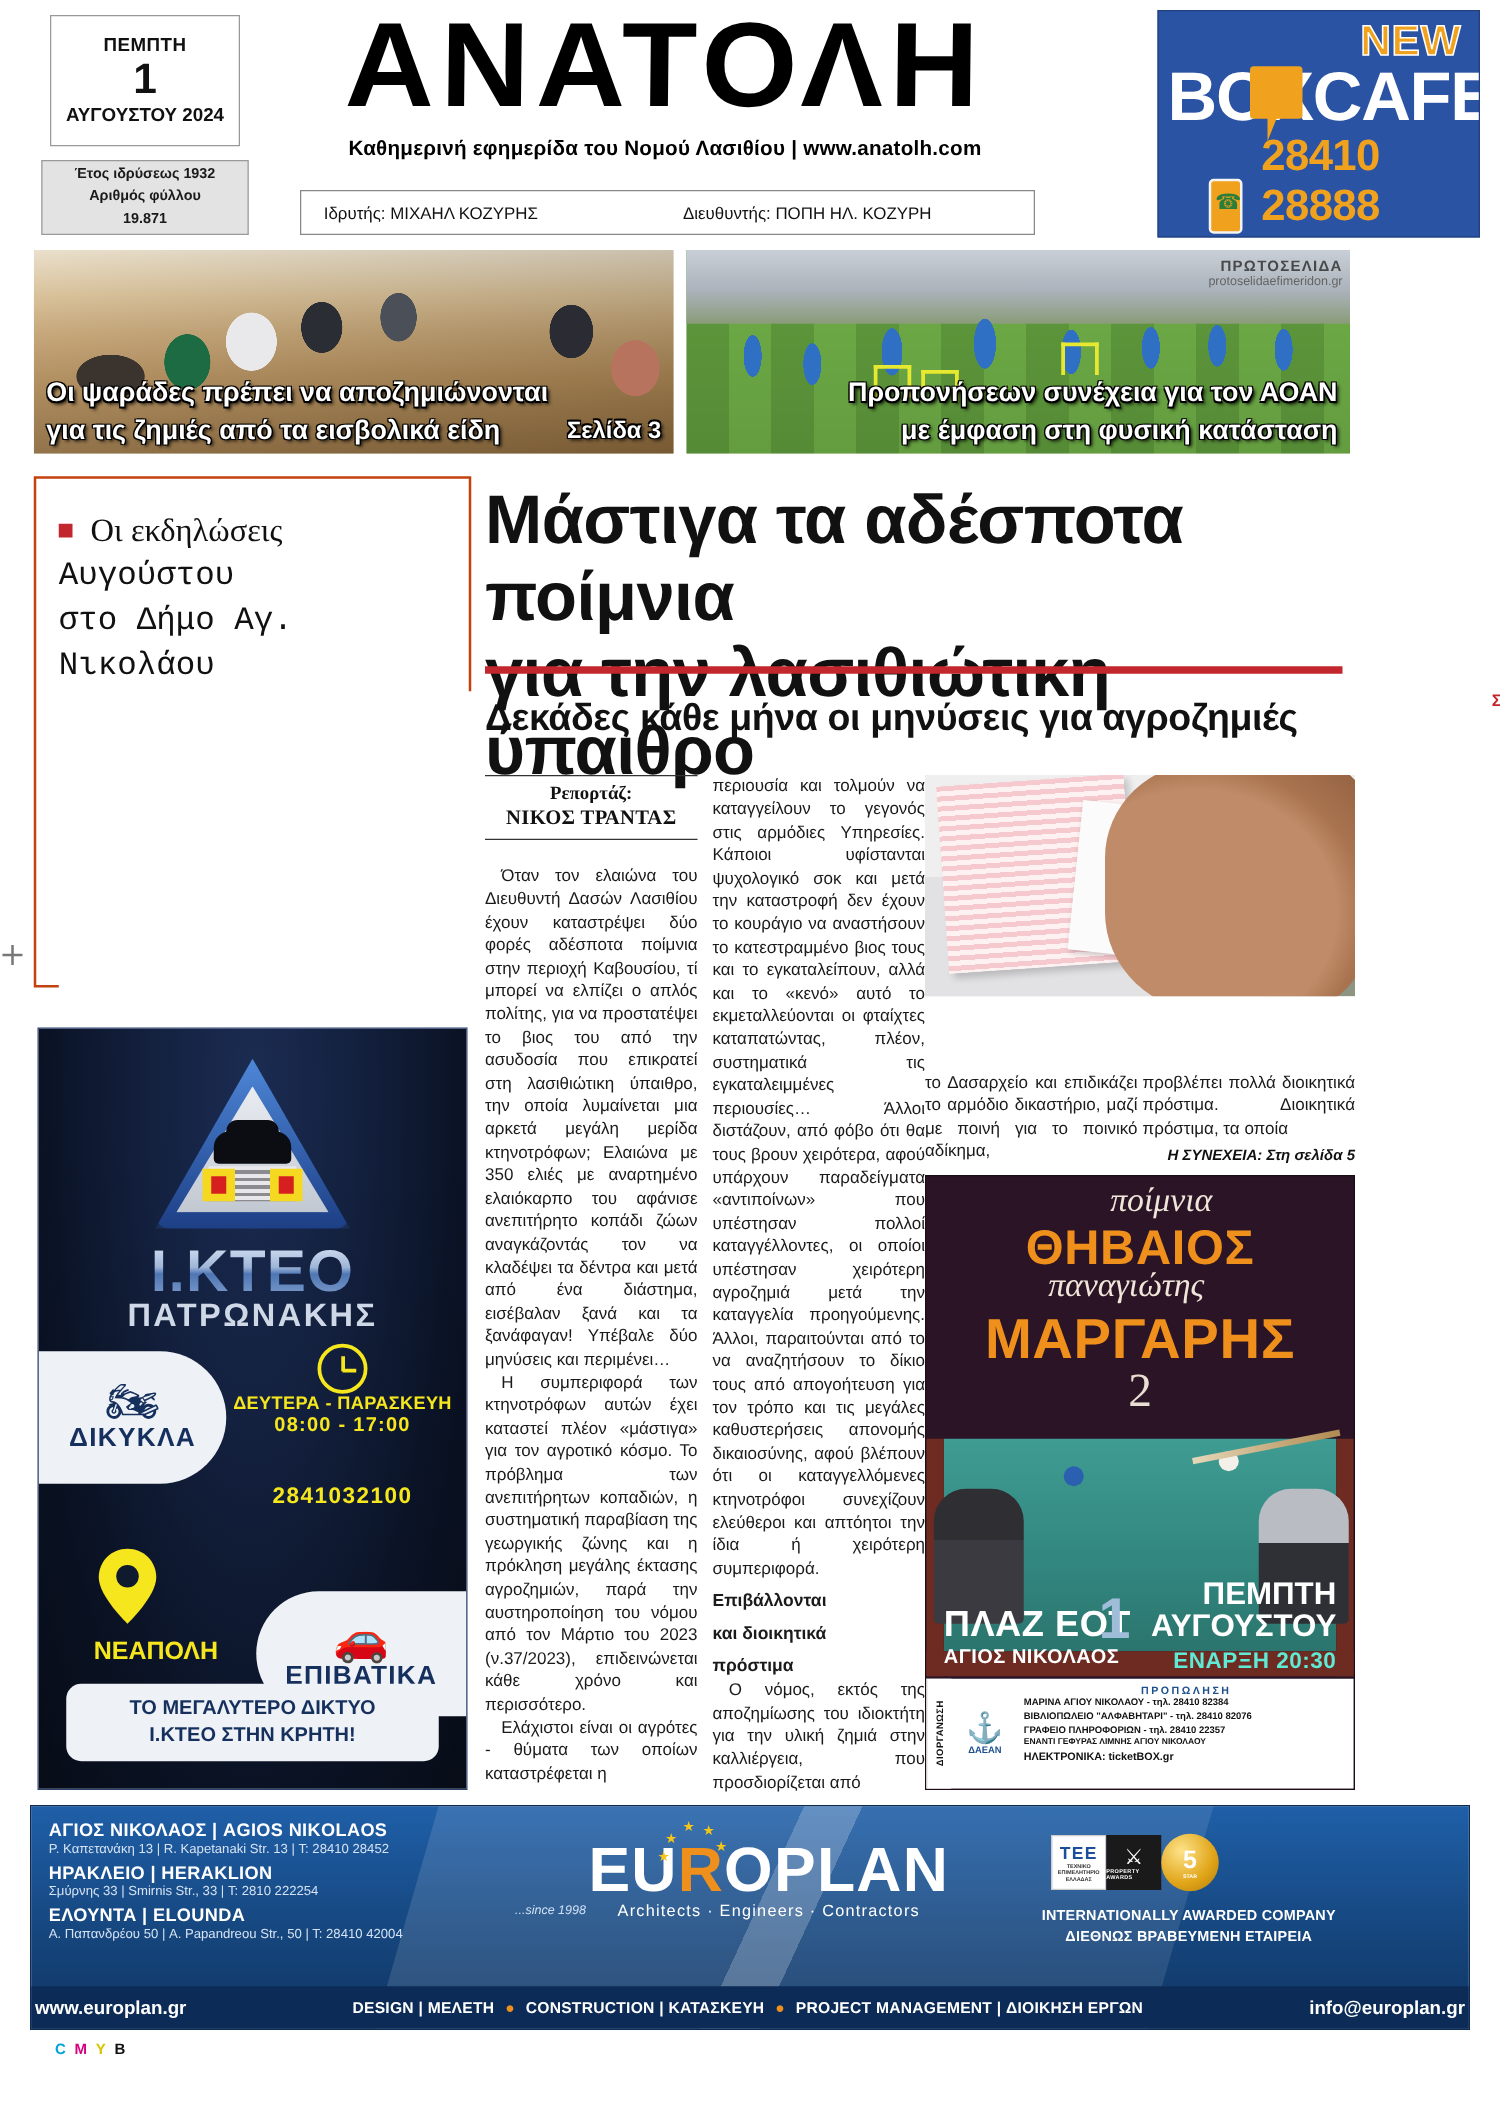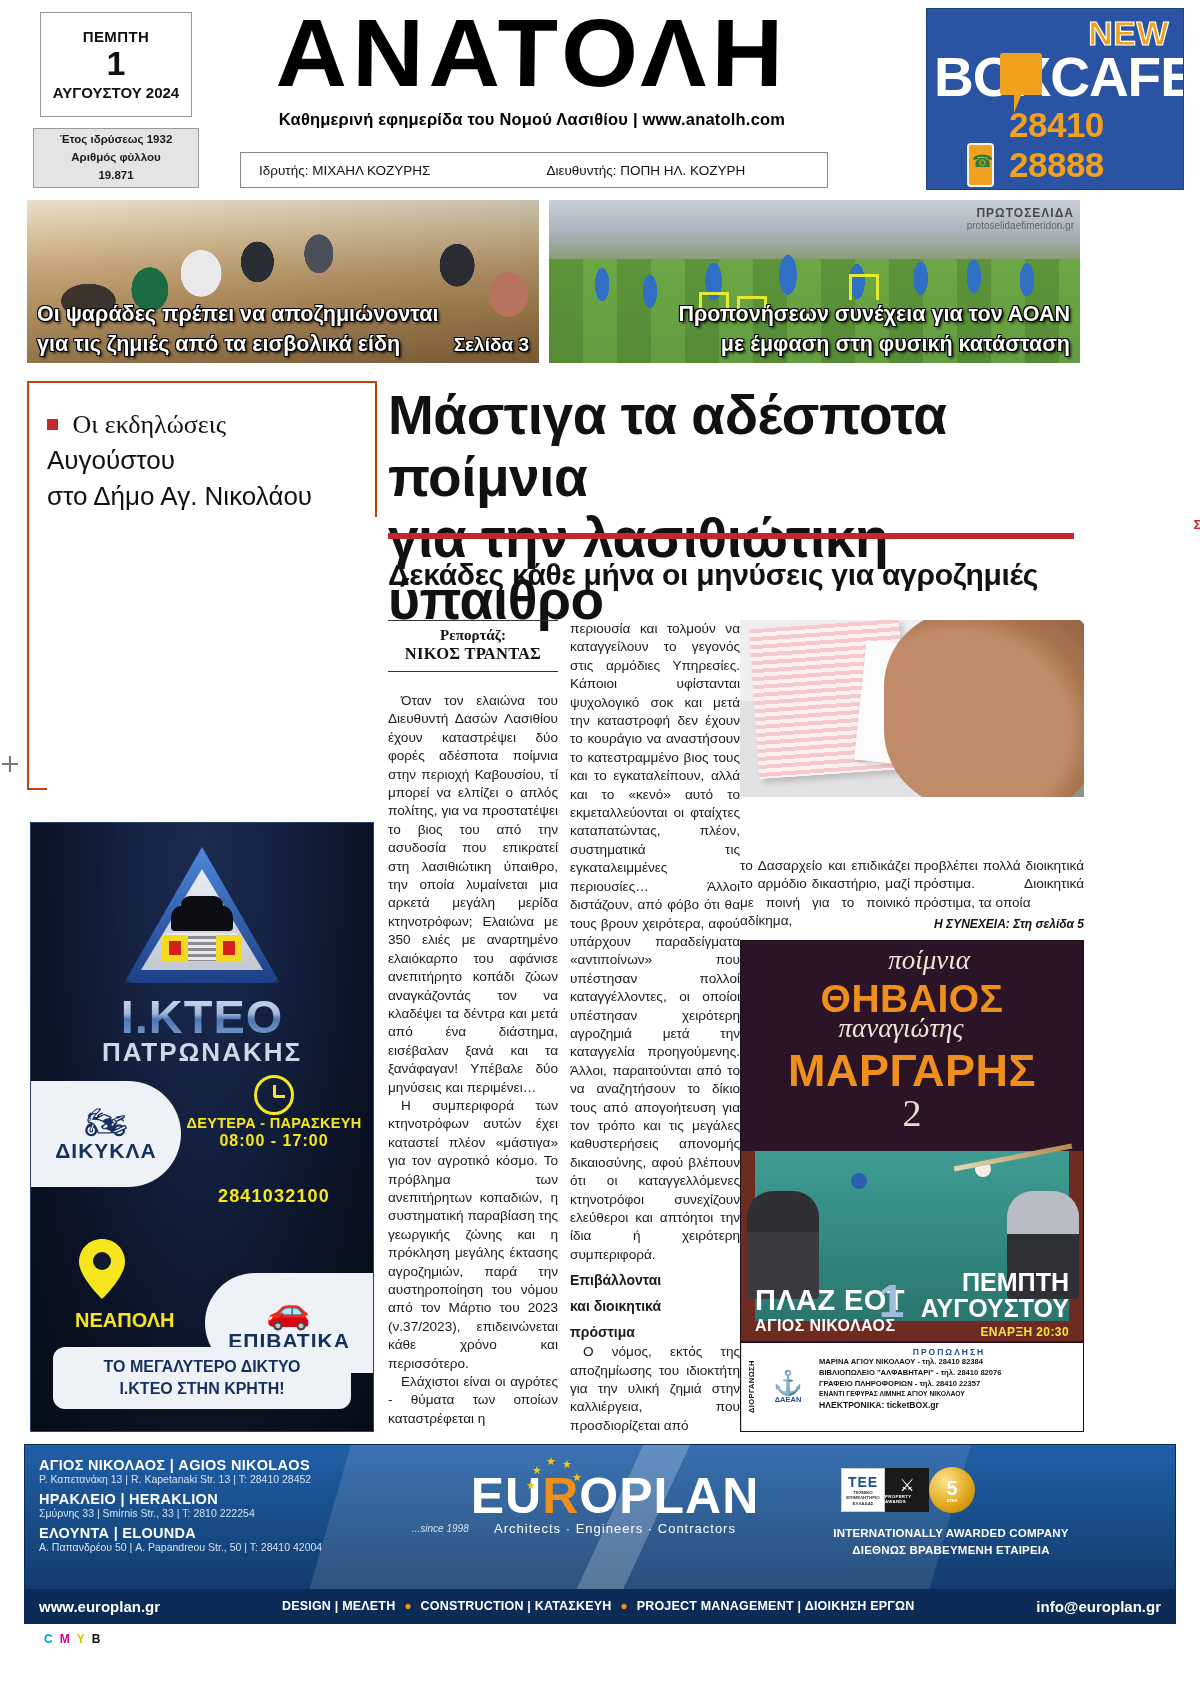--- a/index.html
+++ b/index.html
@@ -166,21 +166,21 @@
   }
   .teaser { margin-bottom:8px; }
   .teaser .bullet {
     display:inline-block; width:11px; height:11px; background:#c1272d;
     margin-right:10px; vertical-align:3px;
   }
   .teaser .ttext {
     display:inline; font-family:"Liberation Serif", serif;
     font-size:26px; line-height:1.38; color:#111;
   }
-  .teaser .tlines { font-family:Liberation Sans, sans-serif; font-size:26px; line-height:1.38; color:#111; }
+  .teaser .tlines { font-family:Liberation Mono, monospace; font-size:26px; line-height:1.38; color:#111; }
   .teaser .page {
     text-align:right; color:#c1272d; font-weight:bold; font-size:13.5px;
     margin-top:2px; font-family:"Liberation Sans", sans-serif;
   }
 
   
   .mainhead { position:absolute; left:388px; top:385px; width:692px; }
   .mainhead h1 {
     font-size:55px; line-height:1.12; font-weight:bold; color:#111;
     letter-spacing:-0.5px;
@@ -379,21 +379,21 @@
     position:absolute; left:14px; bottom:96px;
   }
   .billiard .venue .v1 { font-size:29px; font-weight:bold; color:#fff; letter-spacing:0.4px; }
   .billiard .venue .v2 { font-size:16px; font-weight:bold; color:#fff; letter-spacing:0.4px; }
   .billiard .datewrap { position:absolute; right:14px; bottom:92px; text-align:right; }
   .billiard .datewrap .bignum {
     position:absolute; left:-42px; top:4px; font-size:46px; font-weight:bold; color:#9fbcd8;
   }
   .billiard .datewrap .d1 { font-size:25px; font-weight:bold; color:#fff; line-height:1.0; }
   .billiard .datewrap .d2 { font-size:25px; font-weight:bold; color:#fff; line-height:1.05; }
-  .billiard .datewrap .d3 { font-size:12px; font-weight:bold; color:#fde047; margin-top:4px; letter-spacing:0.4px; }
+  .billiard .datewrap .d3 { font-size:18px; font-weight:bold; color:#5eead4; margin-top:4px; letter-spacing:0.4px; }
   .billiard .infobox {
     position:absolute; left:0; right:0; bottom:0; height:88px; background:#fff;
     display:flex; align-items:stretch;
   }
   .billiard .orgstrip {
     width:20px; background:#fff; border-right:1px solid #ddd;
     writing-mode:vertical-rl; transform:rotate(180deg);
     font-size:7.5px; font-weight:bold; color:#111; text-align:center;
     display:flex; align-items:center; justify-content:center; letter-spacing:0.4px;
   }
@@ -449,21 +449,21 @@
   }
   .badge-gold .g { font-size:20px; font-weight:bold; line-height:1; }
   .badge-gold .t { font-size:4.2px; font-weight:bold; }
   .europlan .intl {
     position:absolute; right:14px; top:80px; width:420px; text-align:center; color:#fff;
     font-size:11.5px; font-weight:bold; line-height:1.5; letter-spacing:0.2px;
   }
   .europlan .bottombar {
     position:absolute; left:0; right:0; bottom:0; height:34px;
     background:#0c2c57; display:flex; align-items:center; justify-content:space-between;
-    padding:0 14px; color:#fff;
+    padding:0 3px; color:#fff;
   }
   .europlan .bottombar .site { font-size:15px; font-weight:bold; }
   .europlan .bottombar .svc { font-size:12.5px; font-weight:bold; letter-spacing:0.2px; }
   .europlan .bottombar .svc .dot { color:#ef8f1c; margin:0 5px; }
   .europlan .bottombar .mail { font-size:15px; font-weight:bold; }
 
   .cmyk {
     position:absolute; left:44px; top:1632px; font-size:12px; font-weight:bold; letter-spacing:7px;
   }
   .cmyk .c{color:#00a3d9}.cmyk .m{color:#d9007f}.cmyk .y{color:#d9c400}.cmyk .b{color:#111}

